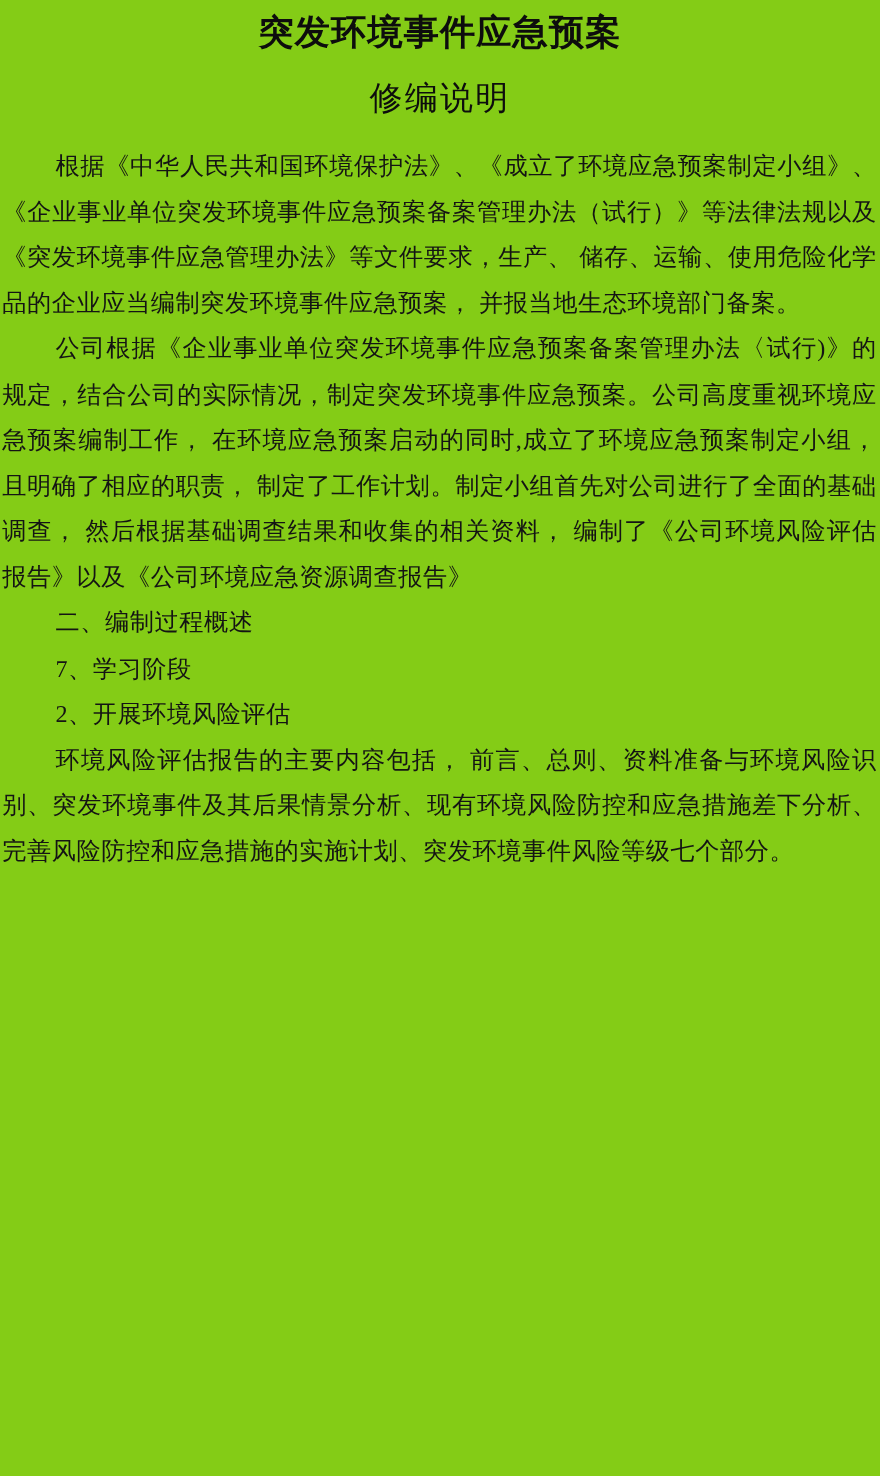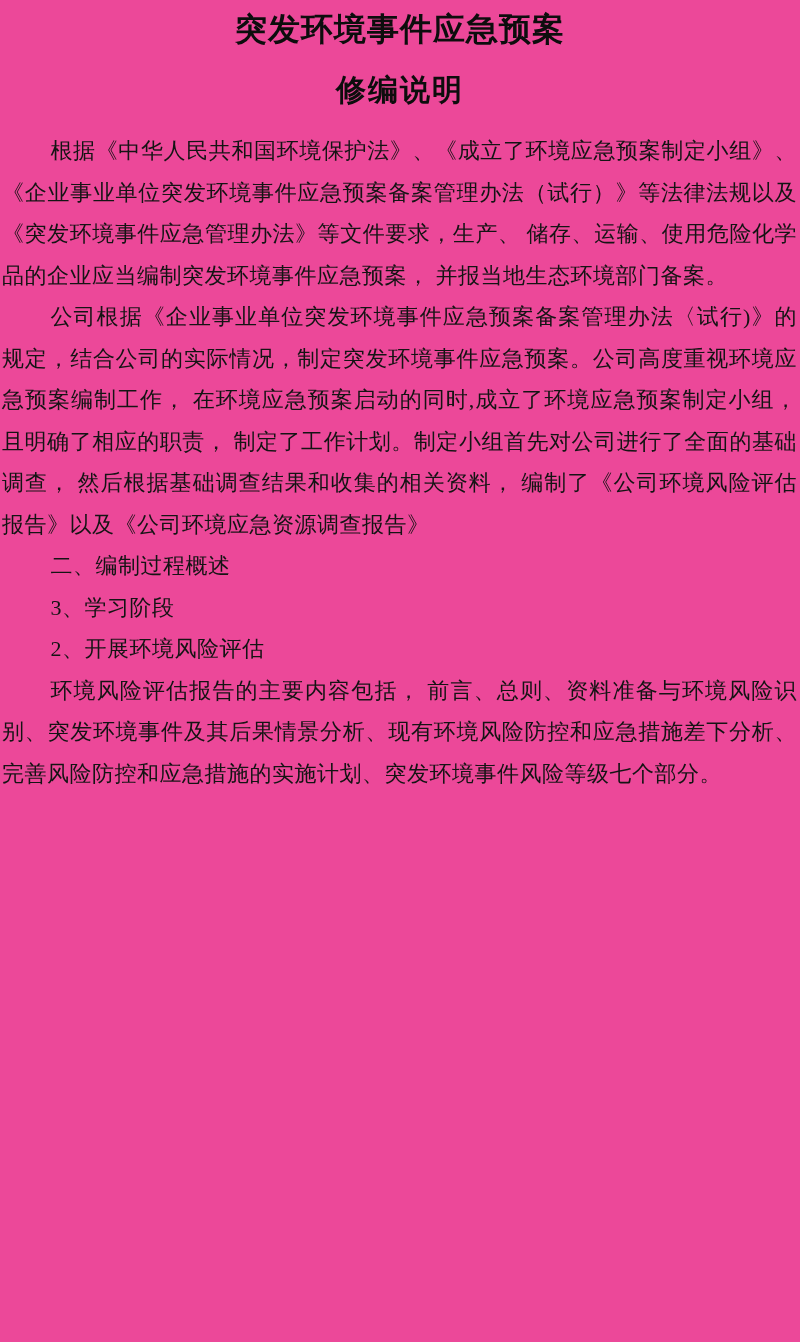--- a/index.html
+++ b/index.html
@@ -4,40 +4,40 @@
 <style>
   html, body {
     margin: 0;
     padding: 0;
     background: #ffffff;
     width: 800px;
   }
   .page {
     width: 800px;
     height: 1342px;
-    background: #ec4899;
+    background: #84cc16;
     color: #111111;
     overflow: hidden;
     box-sizing: border-box;
     padding-top: 6px;
   }
   .title {
     margin: 0;
     font-family: "Liberation Sans", sans-serif;
     font-weight: bold;
     font-size: 32px;
     line-height: 46px;
     text-align: center;
     letter-spacing: 1px;
     color: #0d0d0d;
   }
   .subtitle {
     margin: 16px 0 0 0;
     font-family: "Liberation Sans", sans-serif;
-    font-weight: bold;
+    font-weight: normal;
     font-size: 30px;
     line-height: 44px;
     text-align: center;
     letter-spacing: 2px;
     color: #0d0d0d;
   }
   .content {
     margin-top: 18px;
   }
   .para {
@@ -57,17 +57,17 @@
 <body>
 
 <div class="page">
   <h1 class="title">突发环境事件应急预案</h1>
   <h2 class="subtitle">修编说明</h2>
 
   <div class="content">
     <p class="para">根据《中华人民共和国环境保护法》、《成立了环境应急预案制定小组》、《企业事业单位突发环境事件应急预案备案管理办法（试行）》等法律法规以及《突发环境事件应急管理办法》等文件要求，生产、 储存、运输、使用危险化学品的企业应当编制突发环境事件应急预案， 并报当地生态环境部门备案。</p>
     <p class="para">公司根据《企业事业单位突发环境事件应急预案备案管理办法〈试行)》的规定，结合公司的实际情况，制定突发环境事件应急预案。公司高度重视环境应急预案编制工作， 在环境应急预案启动的同时,成立了环境应急预案制定小组， 且明确了相应的职责， 制定了工作计划。制定小组首先对公司进行了全面的基础调查， 然后根据基础调查结果和收集的相关资料， 编制了《公司环境风险评估报告》以及《公司环境应急资源调查报告》</p>
     <p class="para">二、编制过程概述</p>
-    <p class="para">3、学习阶段</p>
+    <p class="para">7、学习阶段</p>
     <p class="para">2、开展环境风险评估</p>
     <p class="para">环境风险评估报告的主要内容包括， 前言、总则、资料准备与环境风险识别、突发环境事件及其后果情景分析、现有环境风险防控和应急措施差下分析、完善风险防控和应急措施的实施计划、突发环境事件风险等级七个部分。</p>
   </div>
 </div>
 
 </body></html>

